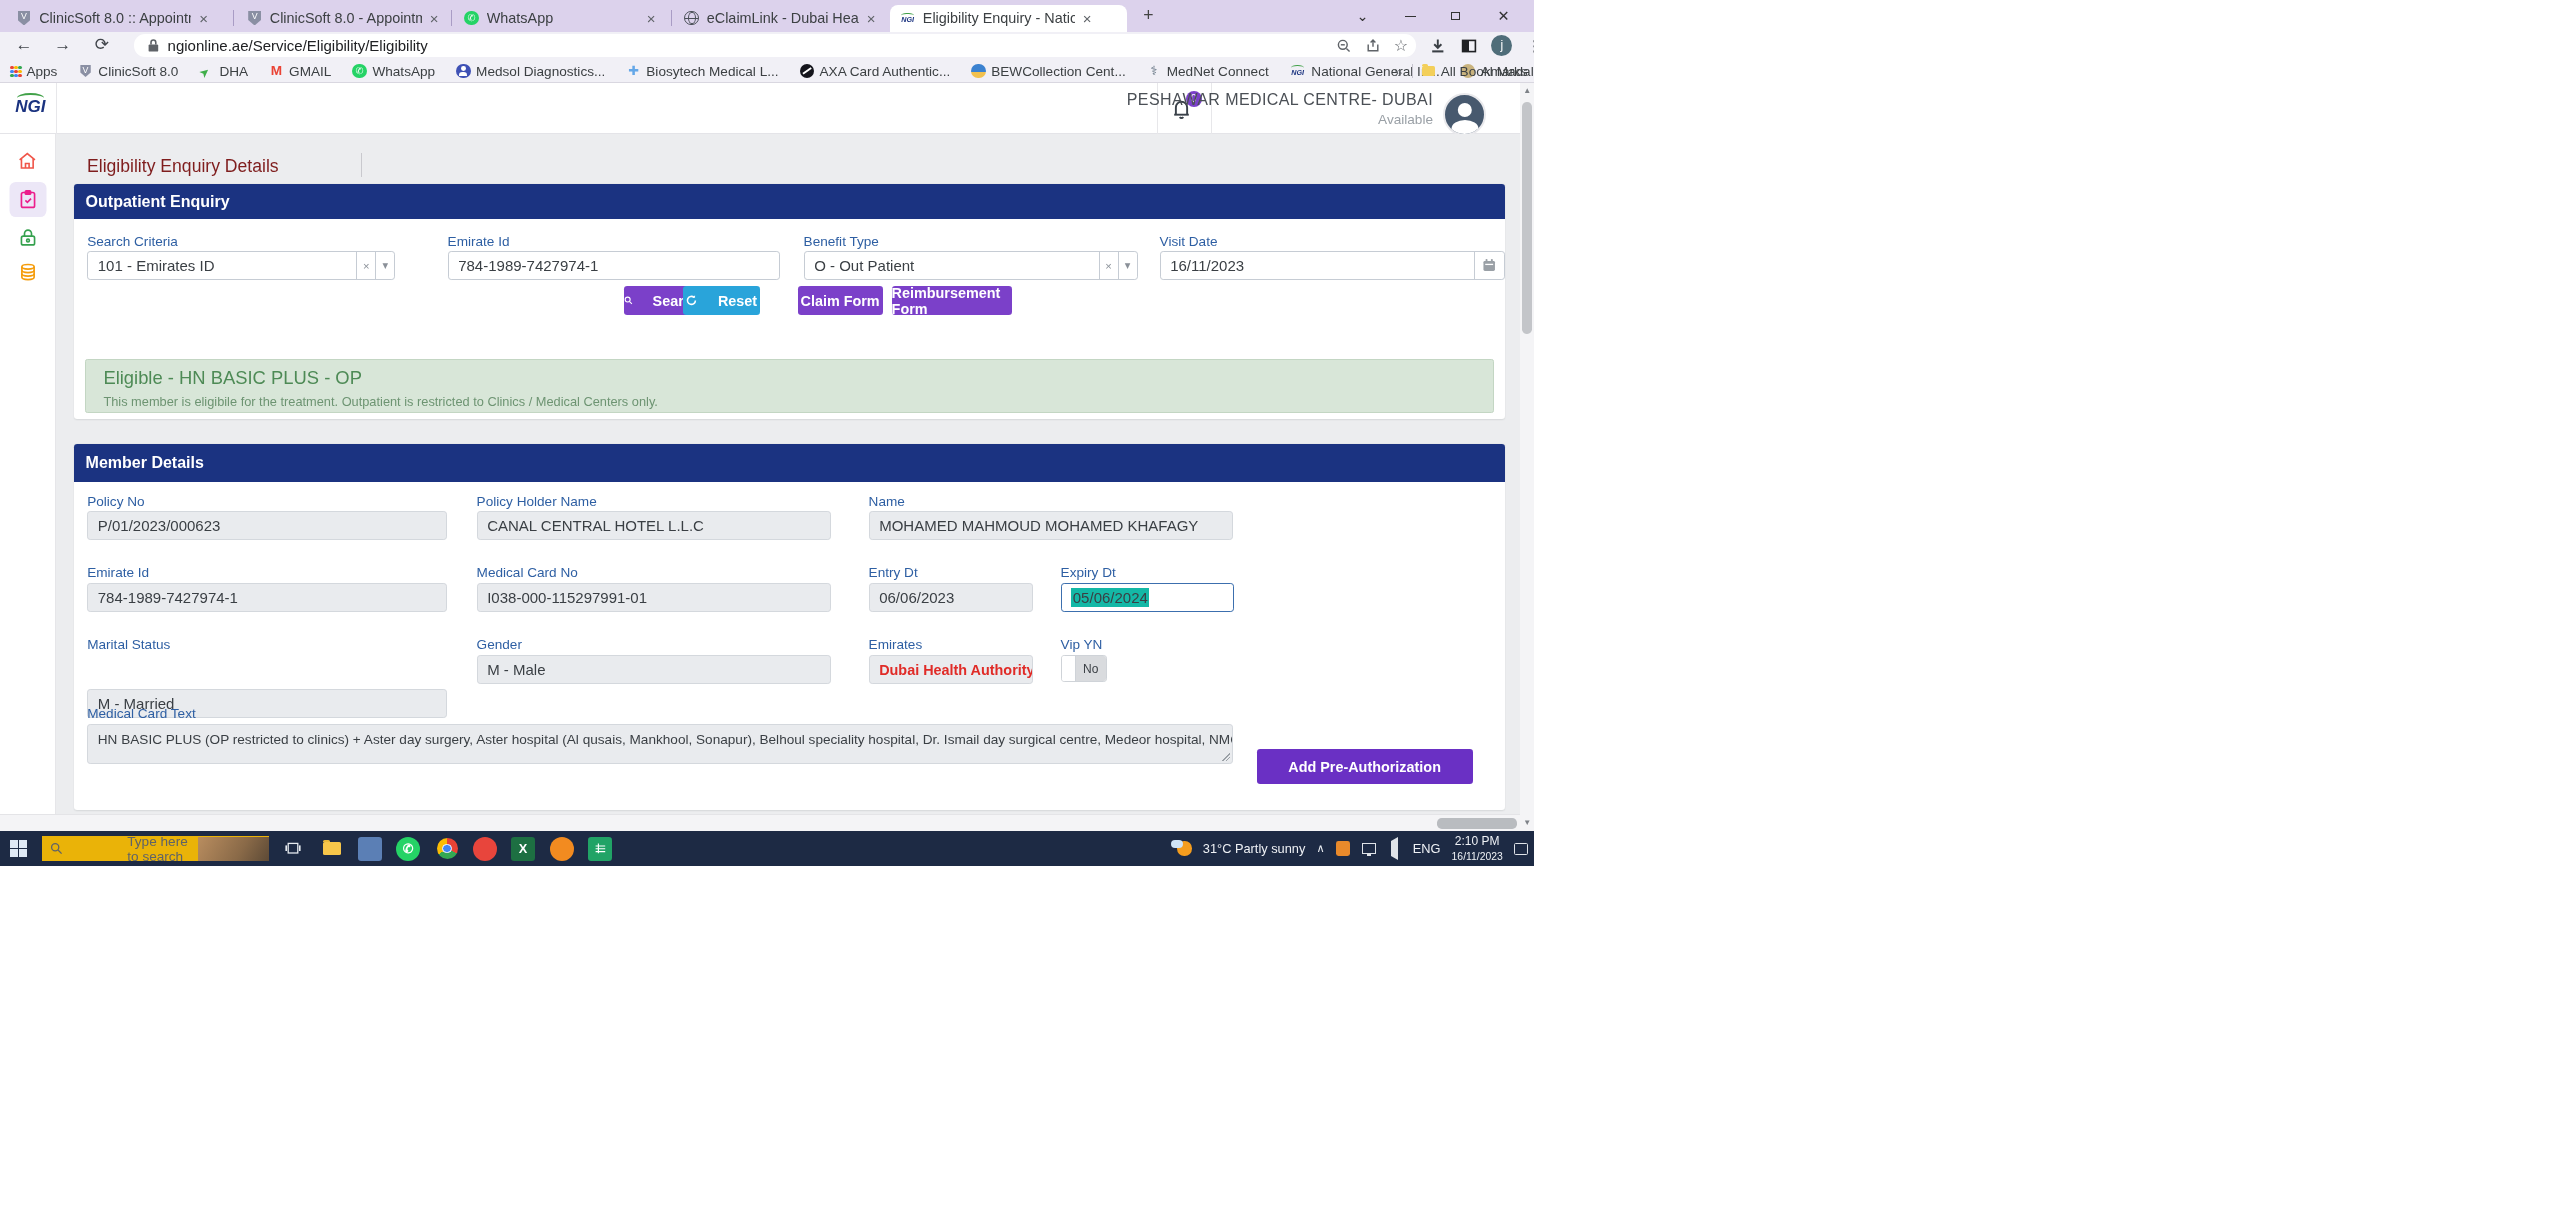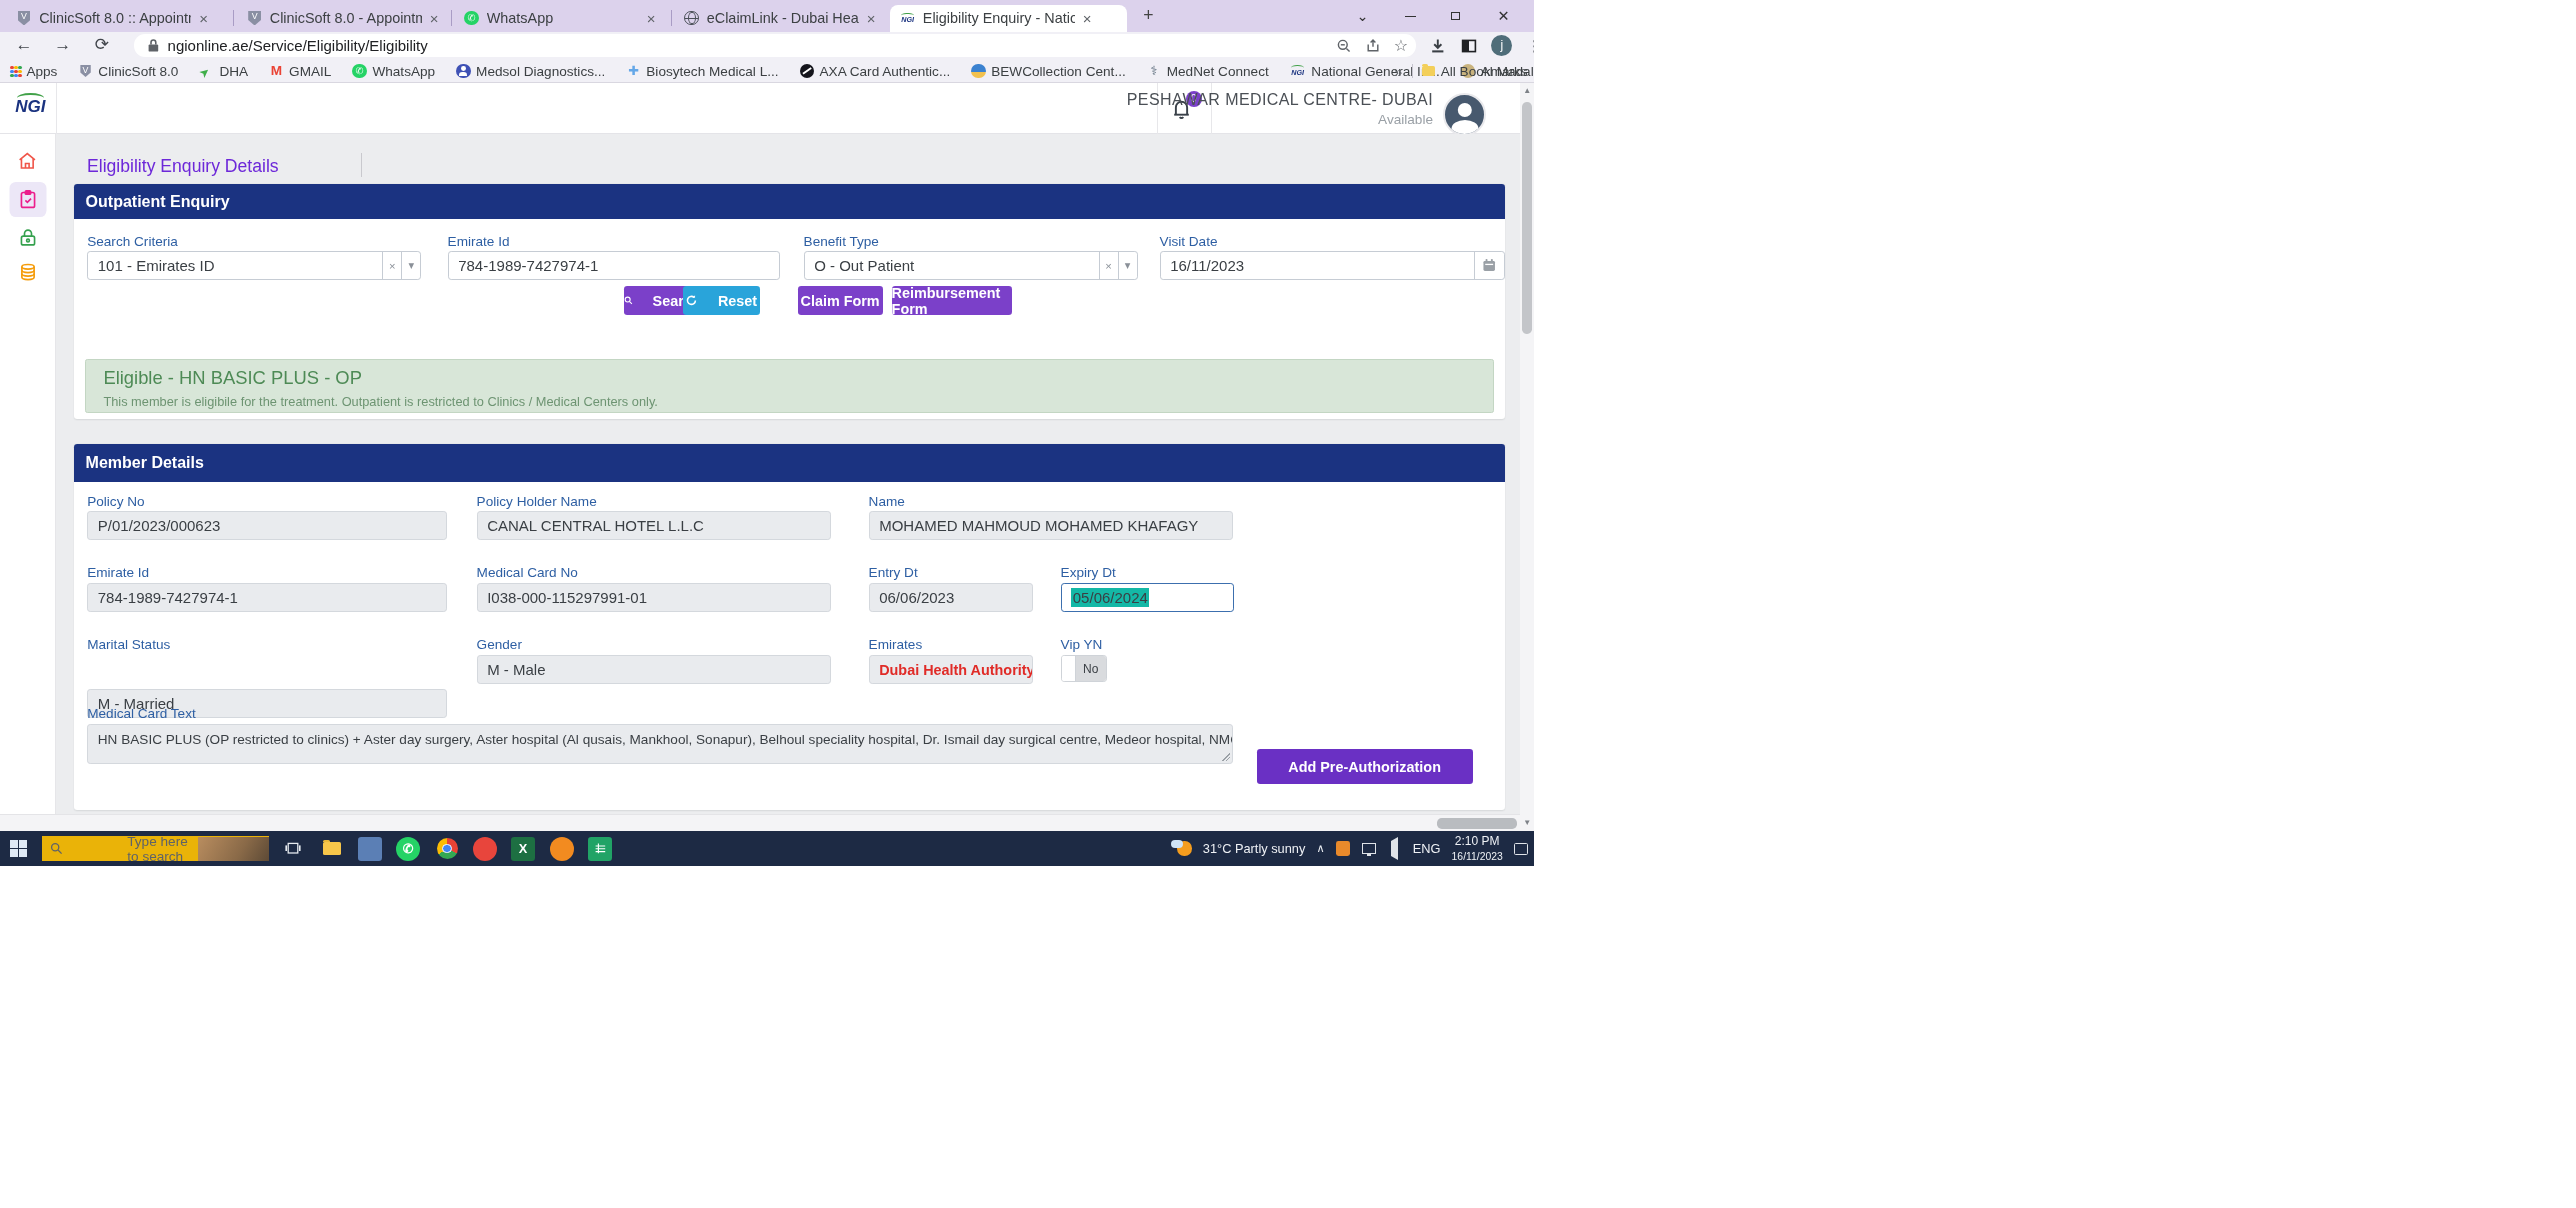--- a/index.html
+++ b/index.html
@@ -68,21 +68,21 @@
   #hdr-avatar .head { top:8px; width:14.4px; height:14.4px; }
   #hdr-avatar .body { top:25.6px; width:27px; height:17.6px; }
 
   #sidebar { position:absolute; left:0; top:134px; width:56px; height:680px; background:#fff; border-right:0.8px solid #e6e6e9; }
   .side-ic { position:absolute; left:50%; transform:translateX(-50%); width:37px; height:35px; display:flex; align-items:center; justify-content:center; border-radius:6.4px; }
   .side-ic.active { background:#ece7f7; }
 
   
   #page { position:absolute; left:56px; top:134px; width:1464px; height:680px; background:#ecedef; }
   
-  #page-title { position:absolute; left:31px; top:22.4px; font-size:17.6px; color:#6d28d9; }
+  #page-title { position:absolute; left:31px; top:22.4px; font-size:17.6px; color:#7f1d1d; }
   #title-sep { position:absolute; left:305px; top:19px; width:0.8px; height:24px; background:#c9c9ce; }
 
   .card { position:absolute; background:#fff; border-radius:3.2px; box-shadow:0 0.8px 1.6px rgba(60,64,67,.12); }
   .bluebar { position:absolute; left:0; top:0; width:100%; height:35px; background:#1b3381; border-radius:3.2px 3.2px 0 0;
              color:#fff; font-size:16px; font-weight:bold; display:flex; align-items:center; padding-left:12px; }
   .f-label { position:absolute; font-size:13.6px; color:#2e5fa3; white-space:nowrap; }
   .t-input { position:absolute; height:29px; border:0.8px solid #c6ccd4; border-radius:3.2px; background:#fff;
              font-size:15px; color:#3a3f44; display:flex; align-items:center; padding:0 9.6px; white-space:nowrap; overflow:hidden; }
   .t-input.ro { background:#e9ebee; border-color:#d4d8dd; }
   .sel-suffix { position:absolute; right:0; top:0; height:27px; display:flex; }
@@ -376,21 +376,21 @@
   </div>
 
   <div id="page">
     <div id="page-title">Eligibility Enquiry Details</div>
     <div id="title-sep"></div>
 
     <div class="card" style="left:17.6px;top:50px;width:1431px;height:235px;">
       <div class="bluebar">Outpatient Enquiry</div>
 
       <div class="f-label" style="left:13.6px;top:50px;">Search Criteria</div>
-      <div class="t-input" style="left:13.6px;top:67px;width:334px;padding-right:60px;">
+      <div class="t-input" style="left:13.6px;top:67px;width:308px;padding-right:60px;">
         <span>101 - Emirates ID</span>
         <span class="sel-suffix">
           <span class="sel-seg">×</span>
           <span class="sel-seg">▾</span>
         </span>
       </div>
 
       <div class="f-label" style="left:374px;top:50px;">Emirate Id</div>
       <div class="t-input" style="left:374px;top:67px;width:332px;">
         <span>784-1989-7427974-1</span>

